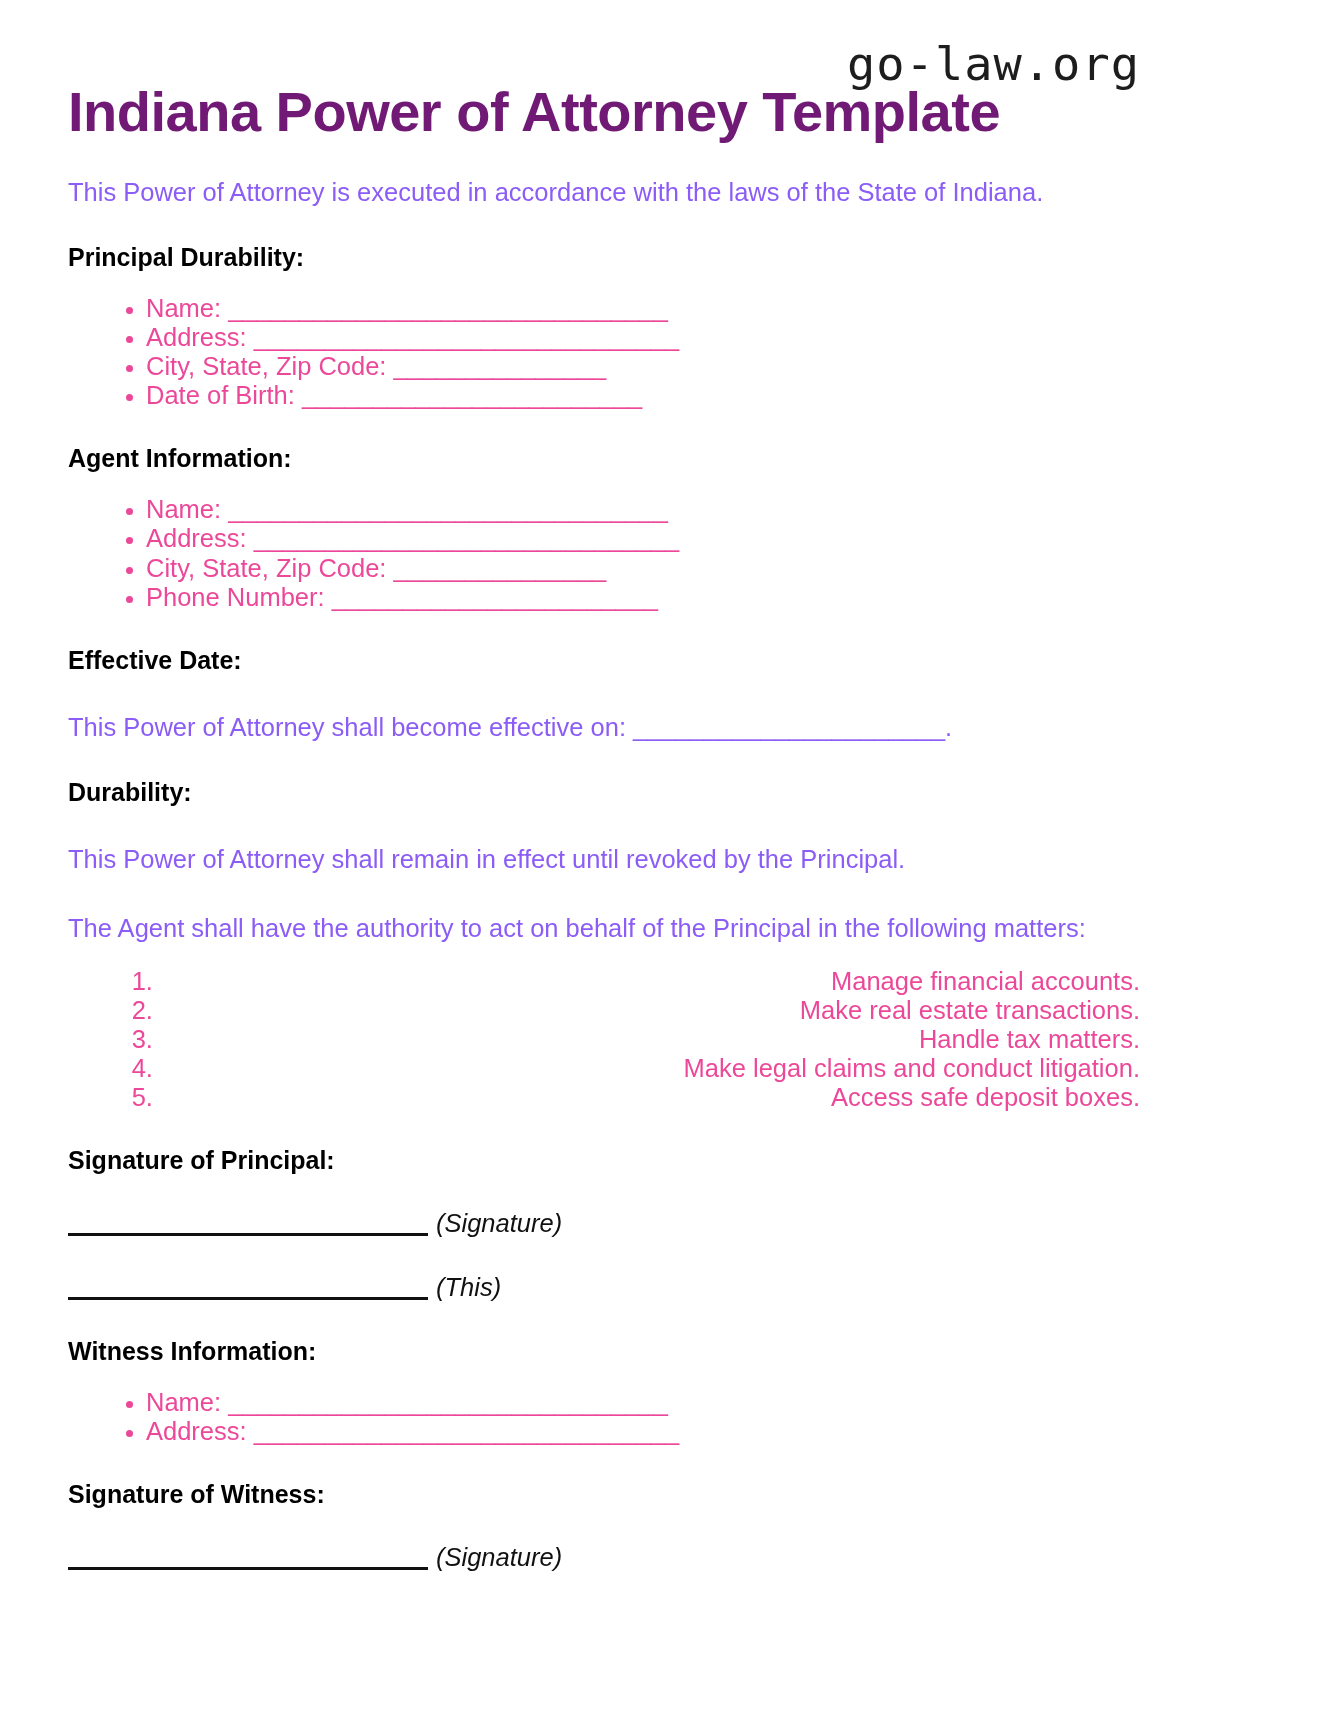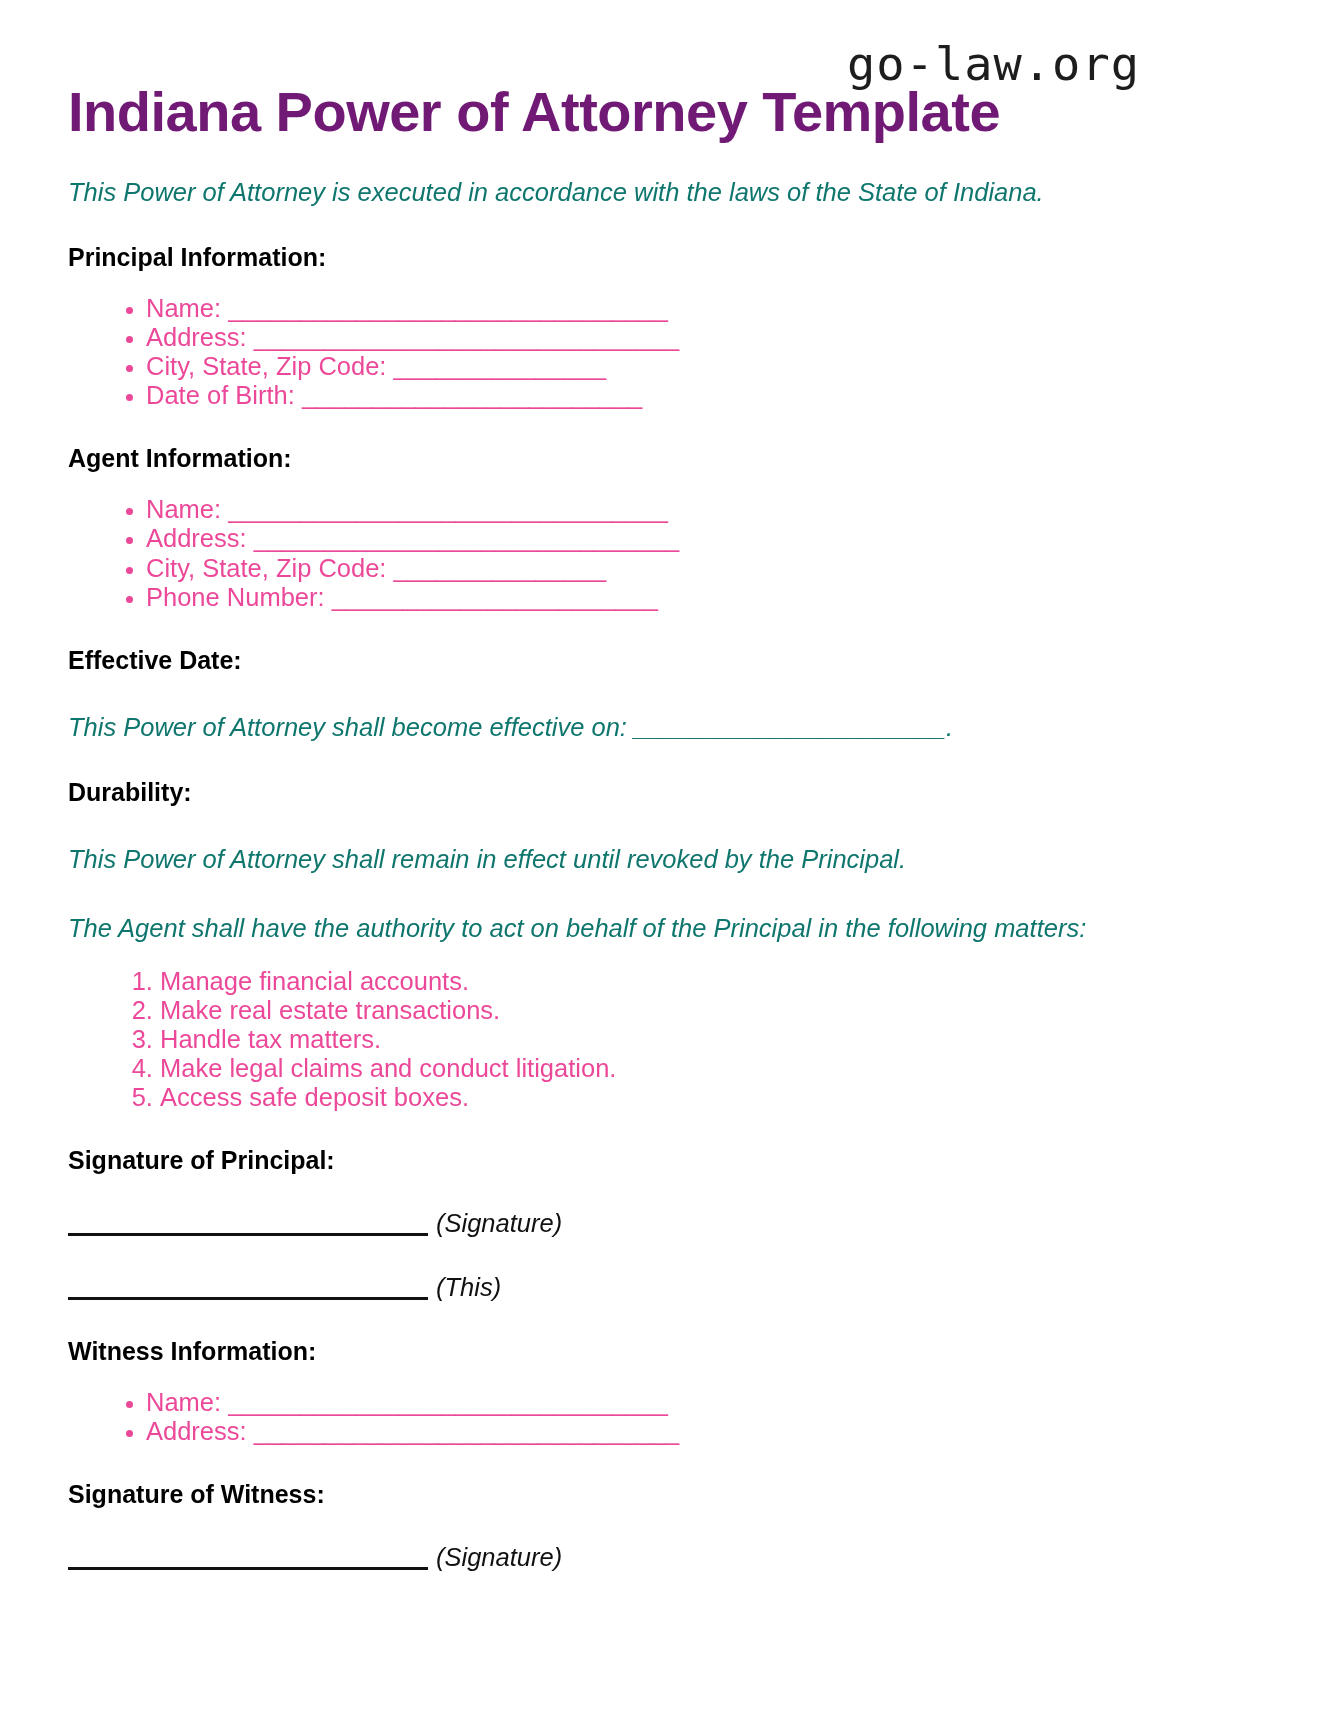--- a/index.html
+++ b/index.html
@@ -42,36 +42,35 @@
     letter-spacing: -0.5px;
     margin: 0;
     padding-top: 84px;
     line-height: 1.0;
     color: #701a75;
   }
   p.para {
     font-size: 25.5px;
     line-height: 1.34;
     margin: 35px 0 0 0;
-    color: #0f766e;
+    color: #8b5cf6;
     max-width: 1030px;
-    font-style: italic;
   }
   h2.section {
     font-size: 25px;
     font-weight: bold;
     margin: 34px 0 0 0;
     color: #000000;
   }
   ul.bullets, ol.numbers {
     margin: 22px 0 0 0;
     padding-left: 78px;
   }
   ul.bullets { list-style-type: disc; }
-  ol.numbers { list-style-type: decimal; padding-left: 92px; }
+  ol.numbers { list-style-type: decimal; padding-left: 92px; text-align: right; }
   ul.bullets li, ol.numbers li {
     font-size: 25.5px;
     line-height: 1.14;
     margin: 0;
     padding: 0;
     color: #ec4899;
   }
   ul.bullets li::marker { font-size: 22px; }
   ol.numbers li::marker { font-size: 25.5px; }
   .sigline {
@@ -96,21 +95,21 @@
 <div class="page">
 
   <div class="watermark">go-law.org</div>
 
   <div class="content">
 
     <h1 class="doc-title">Indiana Power of Attorney Template</h1>
 
     <p class="para">This Power of Attorney is executed in accordance with the laws of the State of Indiana.</p>
 
-    <h2 class="section">Principal Information:</h2>
+    <h2 class="section">Principal Durability:</h2>
 
     <ul class="bullets">
       <li>Name: _______________________________</li>
       <li>Address: ______________________________</li>
       <li>City, State, Zip Code: _______________</li>
       <li>Date of Birth: ________________________</li>
     </ul>
 
     <h2 class="section">Agent Information:</h2>
 

